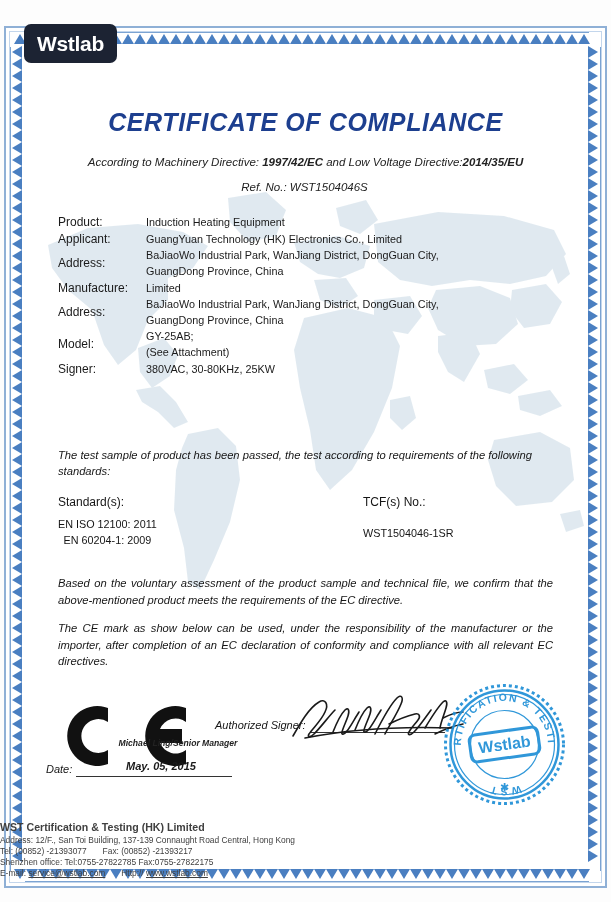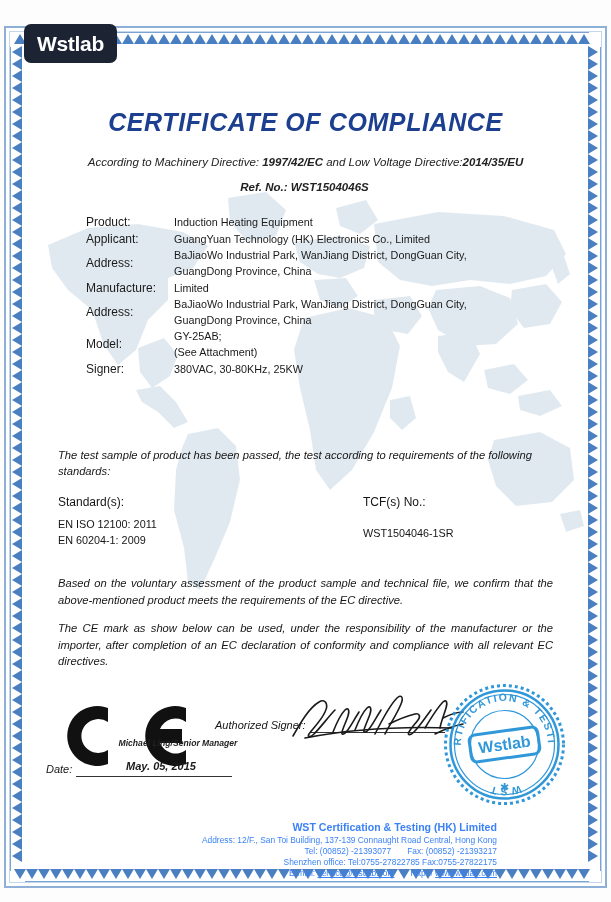--- a/index.html
+++ b/index.html
@@ -158,21 +158,21 @@
   }
   .directive-line b { font-weight: bold; }
 
   .ref-line {
     position: absolute;
     left: 0; top: 181px;
     width: 609px;
     text-align: center;
     font-size: 11.5px;
     font-style: italic;
-    font-weight: bold;
+    font-weight: normal;
     color: #222;
   }
 
   
   .details {
     position: absolute;
     left: 58px;
     top: 213px;
     width: 500px;
     font-size: 11.5px;
@@ -181,21 +181,20 @@
   .det-row {
     display: flex;
     align-items: center;
     min-height: 17px;
   }
   .det-label {
     width: 88px;
     flex: 0 0 88px;
     font-size: 12px;
     color: #1a1a1a;
-    margin-left: 28px;
   }
   .det-value {
     flex: 1;
     font-size: 10.8px;
     line-height: 16px;
     color: #1a1a1a;
   }
   .det-value .l2 { display: block; }
 
   .passed-note {
@@ -223,20 +222,21 @@
     font-size: 12px;
     color: #151515;
   }
   .std-list {
     position: absolute;
     left: 58px;
     top: 516px;
     font-size: 10.8px;
     line-height: 16px;
     color: #151515;
+    text-align: center;
   }
   .tcf-value {
     position: absolute;
     left: 363px;
     top: 527px;
     font-size: 10.8px;
     color: #151515;
   }
 
   .para {
@@ -336,22 +336,22 @@
     height: 123px;
     opacity: 0.92;
   }
 
   
   .footer {
     position: absolute;
     left: 0;
     top: 821px;
     width: 497px;
-    text-align: right;
-    color: #3b82f6;
+    text-align: left;
+    color: #404040;
   }
   .footer-title {
     font-size: 10.6px;
     font-weight: bold;
     margin-bottom: 2px;
   }
   .footer-line {
     font-size: 8.4px;
     line-height: 11px;
   }

